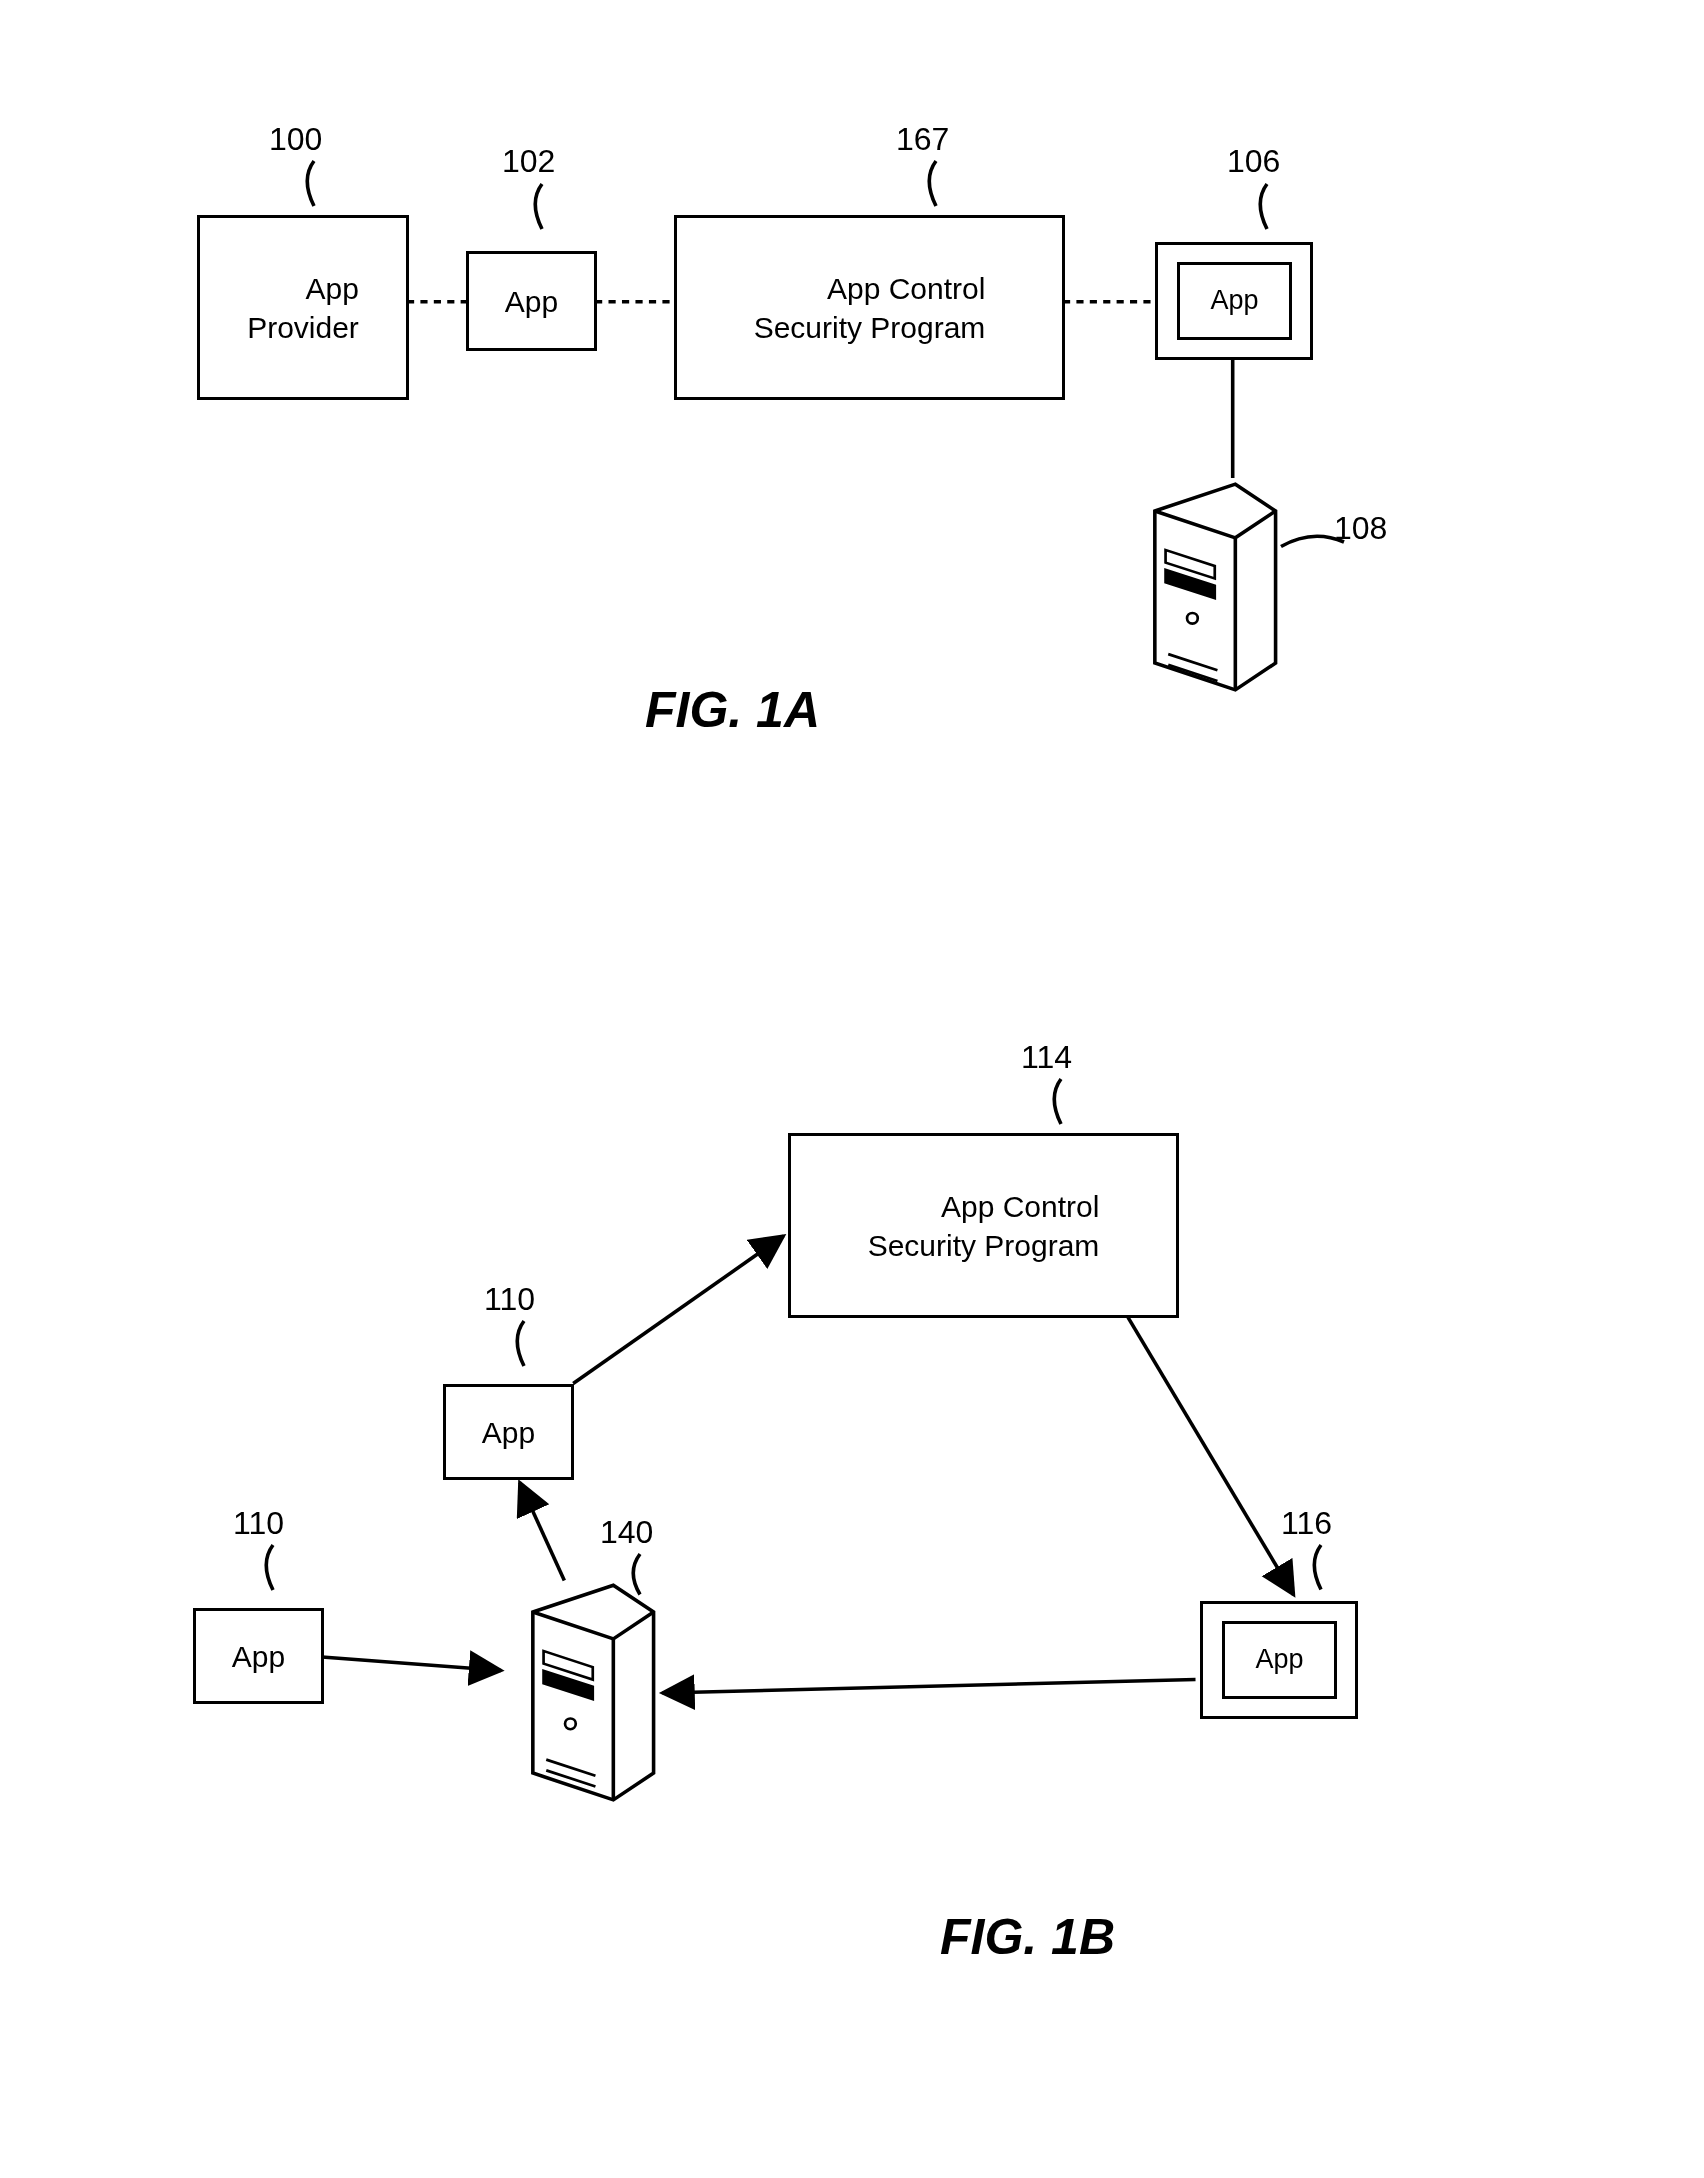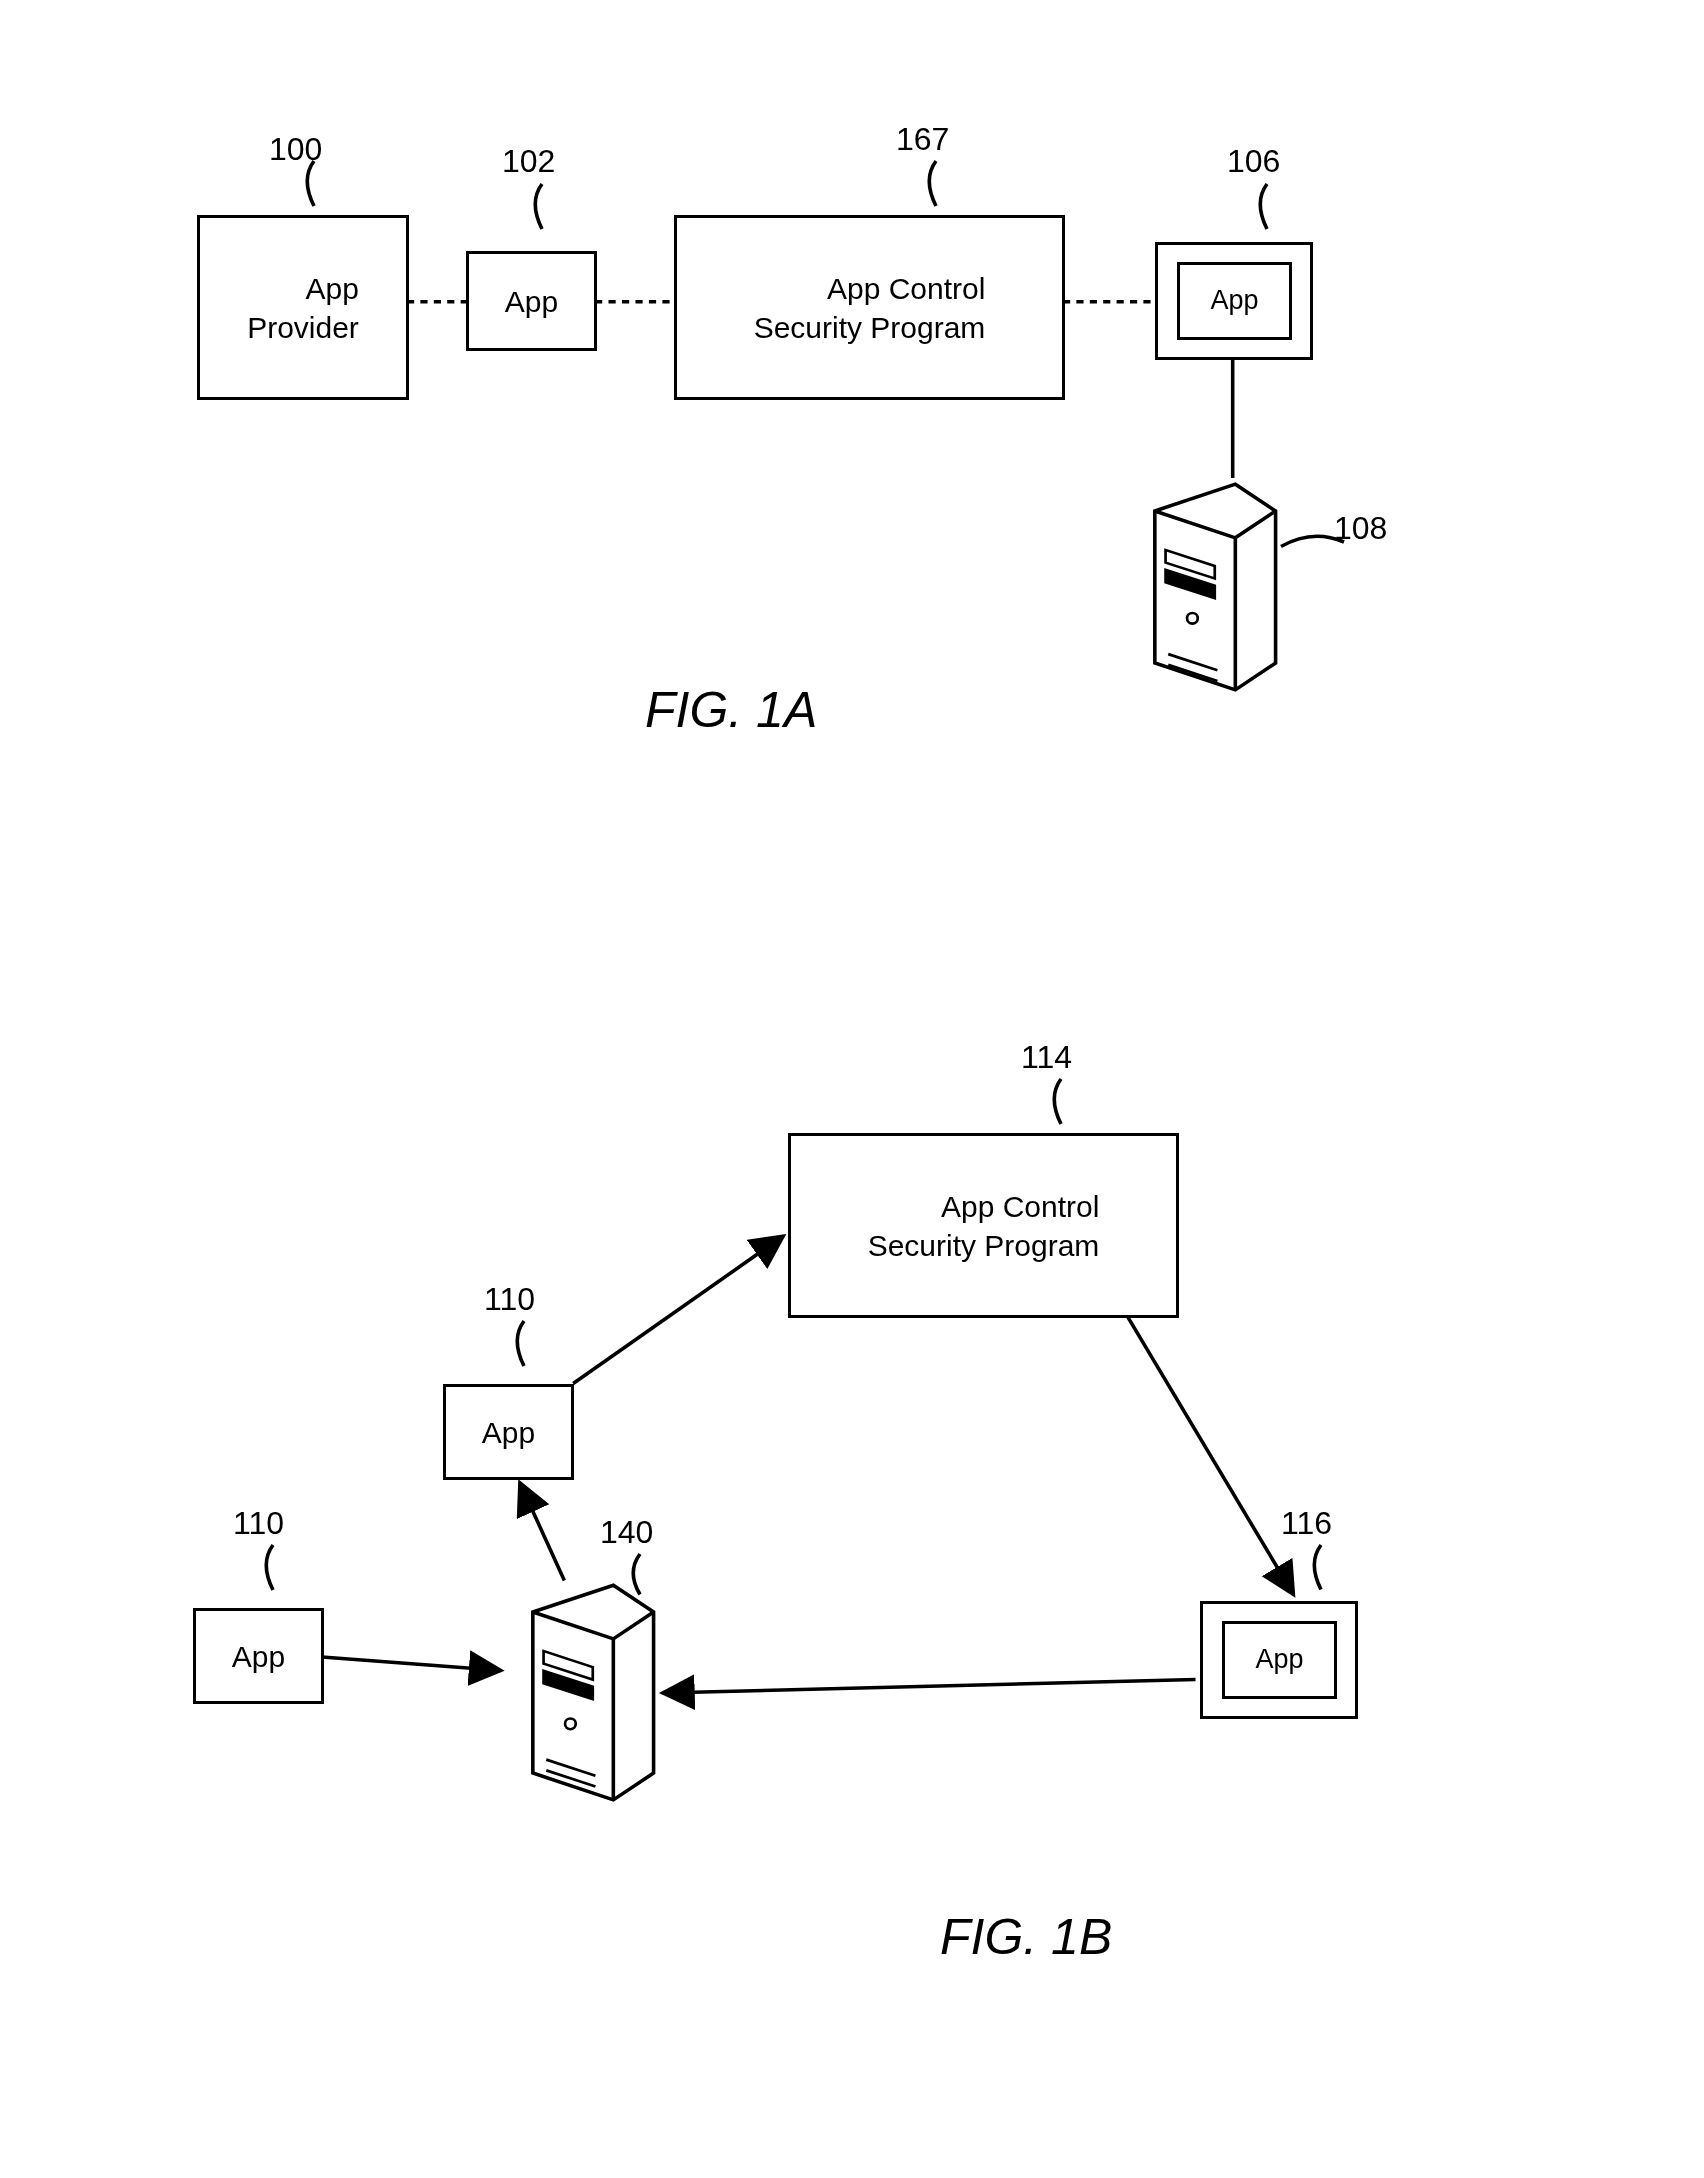--- a/index.html
+++ b/index.html
@@ -1,27 +1,27 @@
 <!DOCTYPE html>
 <html style="font-size:14.3px"><head>
 <meta charset="utf-8">
 <style>
 body{margin:0;background:#fff;font-family:Arial,Helvetica,sans-serif}
 .page{width:1704px;height:2178px;position:relative}
 .box{position:absolute;border:3.6px solid #000;background:#fff;display:flex;align-items:center;justify-content:center;text-align:right;font-size:30px;line-height:1.3}
 .label{position:absolute;font-size:32px}
-.fig{position:absolute;font-size:50px;font-style:italic;font-weight:normal}
+.fig{position:absolute;font-size:50px;font-style:italic;font-weight:bold}
 svg.conn{position:absolute;overflow:visible}
 </style>
 </head>
 <body>
 
 <div class="page">
 
-<div class="label" style="left:269px;top:131px">100</div>
+<div class="label" style="left:269px;top:121px">100</div>
 <svg class="conn" style="left:296px;top:161px" width="36" height="54" viewBox="0 0 40 60">
       <path d="M20 0 Q5 20 20 50" stroke="#000" stroke-width="4" fill="none"></path>
     </svg>
 
 <div class="label" style="left:502px;top:143px">102</div>
 <svg class="conn" style="left:524px;top:184px" width="36" height="54" viewBox="0 0 40 60">
       <path d="M20 0 Q5 20 20 50" stroke="#000" stroke-width="4" fill="none"></path>
     </svg>
 
 <div class="label" style="left:896px;top:121px">167</div>

